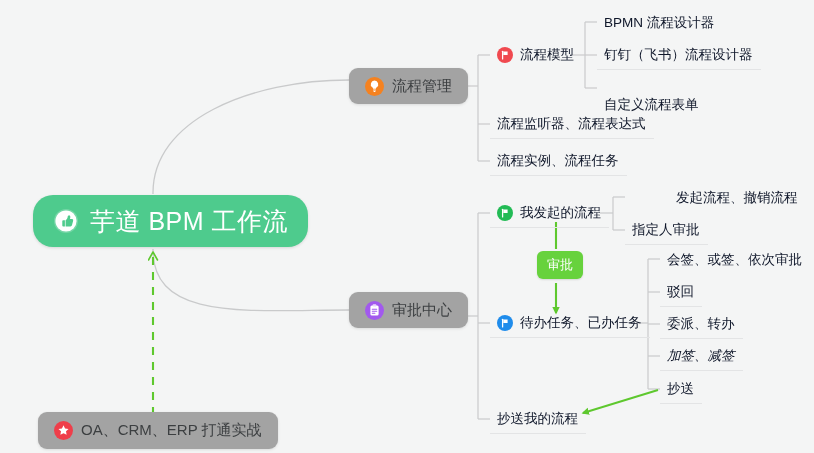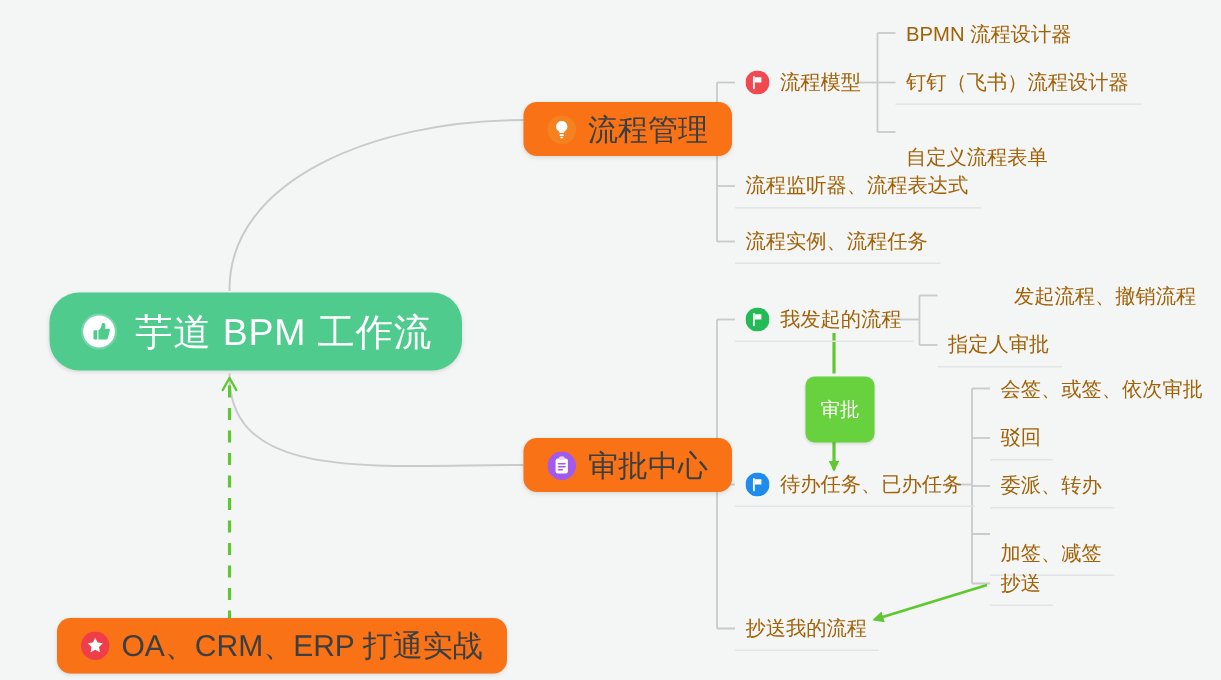--- a/index.html
+++ b/index.html
@@ -31,59 +31,59 @@
   
   .node {
     position: absolute;
     display: flex;
     align-items: center;
     box-sizing: border-box;
     white-space: nowrap;
   }
 
   .card {
-    background: #f97316;
+    background: #a3a3a3;
     border-radius: 9px;
     box-shadow: 0 1px 3px rgba(0,0,0,0.10), 0 0 1px rgba(0,0,0,0.06);
     padding: 0 16px;
     height: 36px;
     gap: 8px;
-    font-size: 20px;
+    font-size: 15px;
     color: #3c3f41;
   }
 
   .root {
     background: #4ecb8d;
     border-radius: 20px;
     box-shadow: 0 1px 3px rgba(0,0,0,0.12);
     padding: 0 20px;
     height: 52px;
     gap: 11px;
     color: #ffffff;
     font-size: 25px;
     letter-spacing: .5px;
   }
 
   .leaf {
     background: transparent;
     font-size: 13.5px;
-    color: #a16207;
+    color: #0f172a;
     height: 30px;
     padding: 0 8px 0 7px;
     gap: 7px;
     border-bottom: 1px solid #e3e4e5;
   }
   .leaf.no-rule { border-bottom: 1px solid transparent; }
 
   .tag {
     background: #67d23d;
     color: #ffffff;
     border-radius: 6px;
     font-size: 13px;
-    height: 44px;
+    height: 28px;
     padding: 0 10px;
     justify-content: center;
     box-shadow: 0 1px 2px rgba(0,0,0,0.12);
   }
 
   
   .ic {
     display: inline-flex;
     align-items: center;
     justify-content: center;
@@ -265,21 +265,21 @@
 
   <div class="node leaf no-rule" style="left:660px; top:245px;">
     <span class="lbl">会签、或签、依次审批</span>
   </div>
   <div class="node leaf" style="left:660px; top:277px;">
     <span class="lbl">驳回</span>
   </div>
   <div class="node leaf" style="left:660px; top:309px;">
     <span class="lbl">委派、转办</span>
   </div>
-  <div class="node leaf" style="left:660px; top:354px;">
+  <div class="node leaf" style="left:660px; top:341px;font-style:italic;">
     <span class="lbl">加签、减签</span>
   </div>
   <div class="node leaf" style="left:660px; top:374px;">
     <span class="lbl">抄送</span>
   </div>
 
   <div class="node leaf" style="left:490px; top:404px;">
     <span class="lbl">抄送我的流程</span>
   </div>
 

